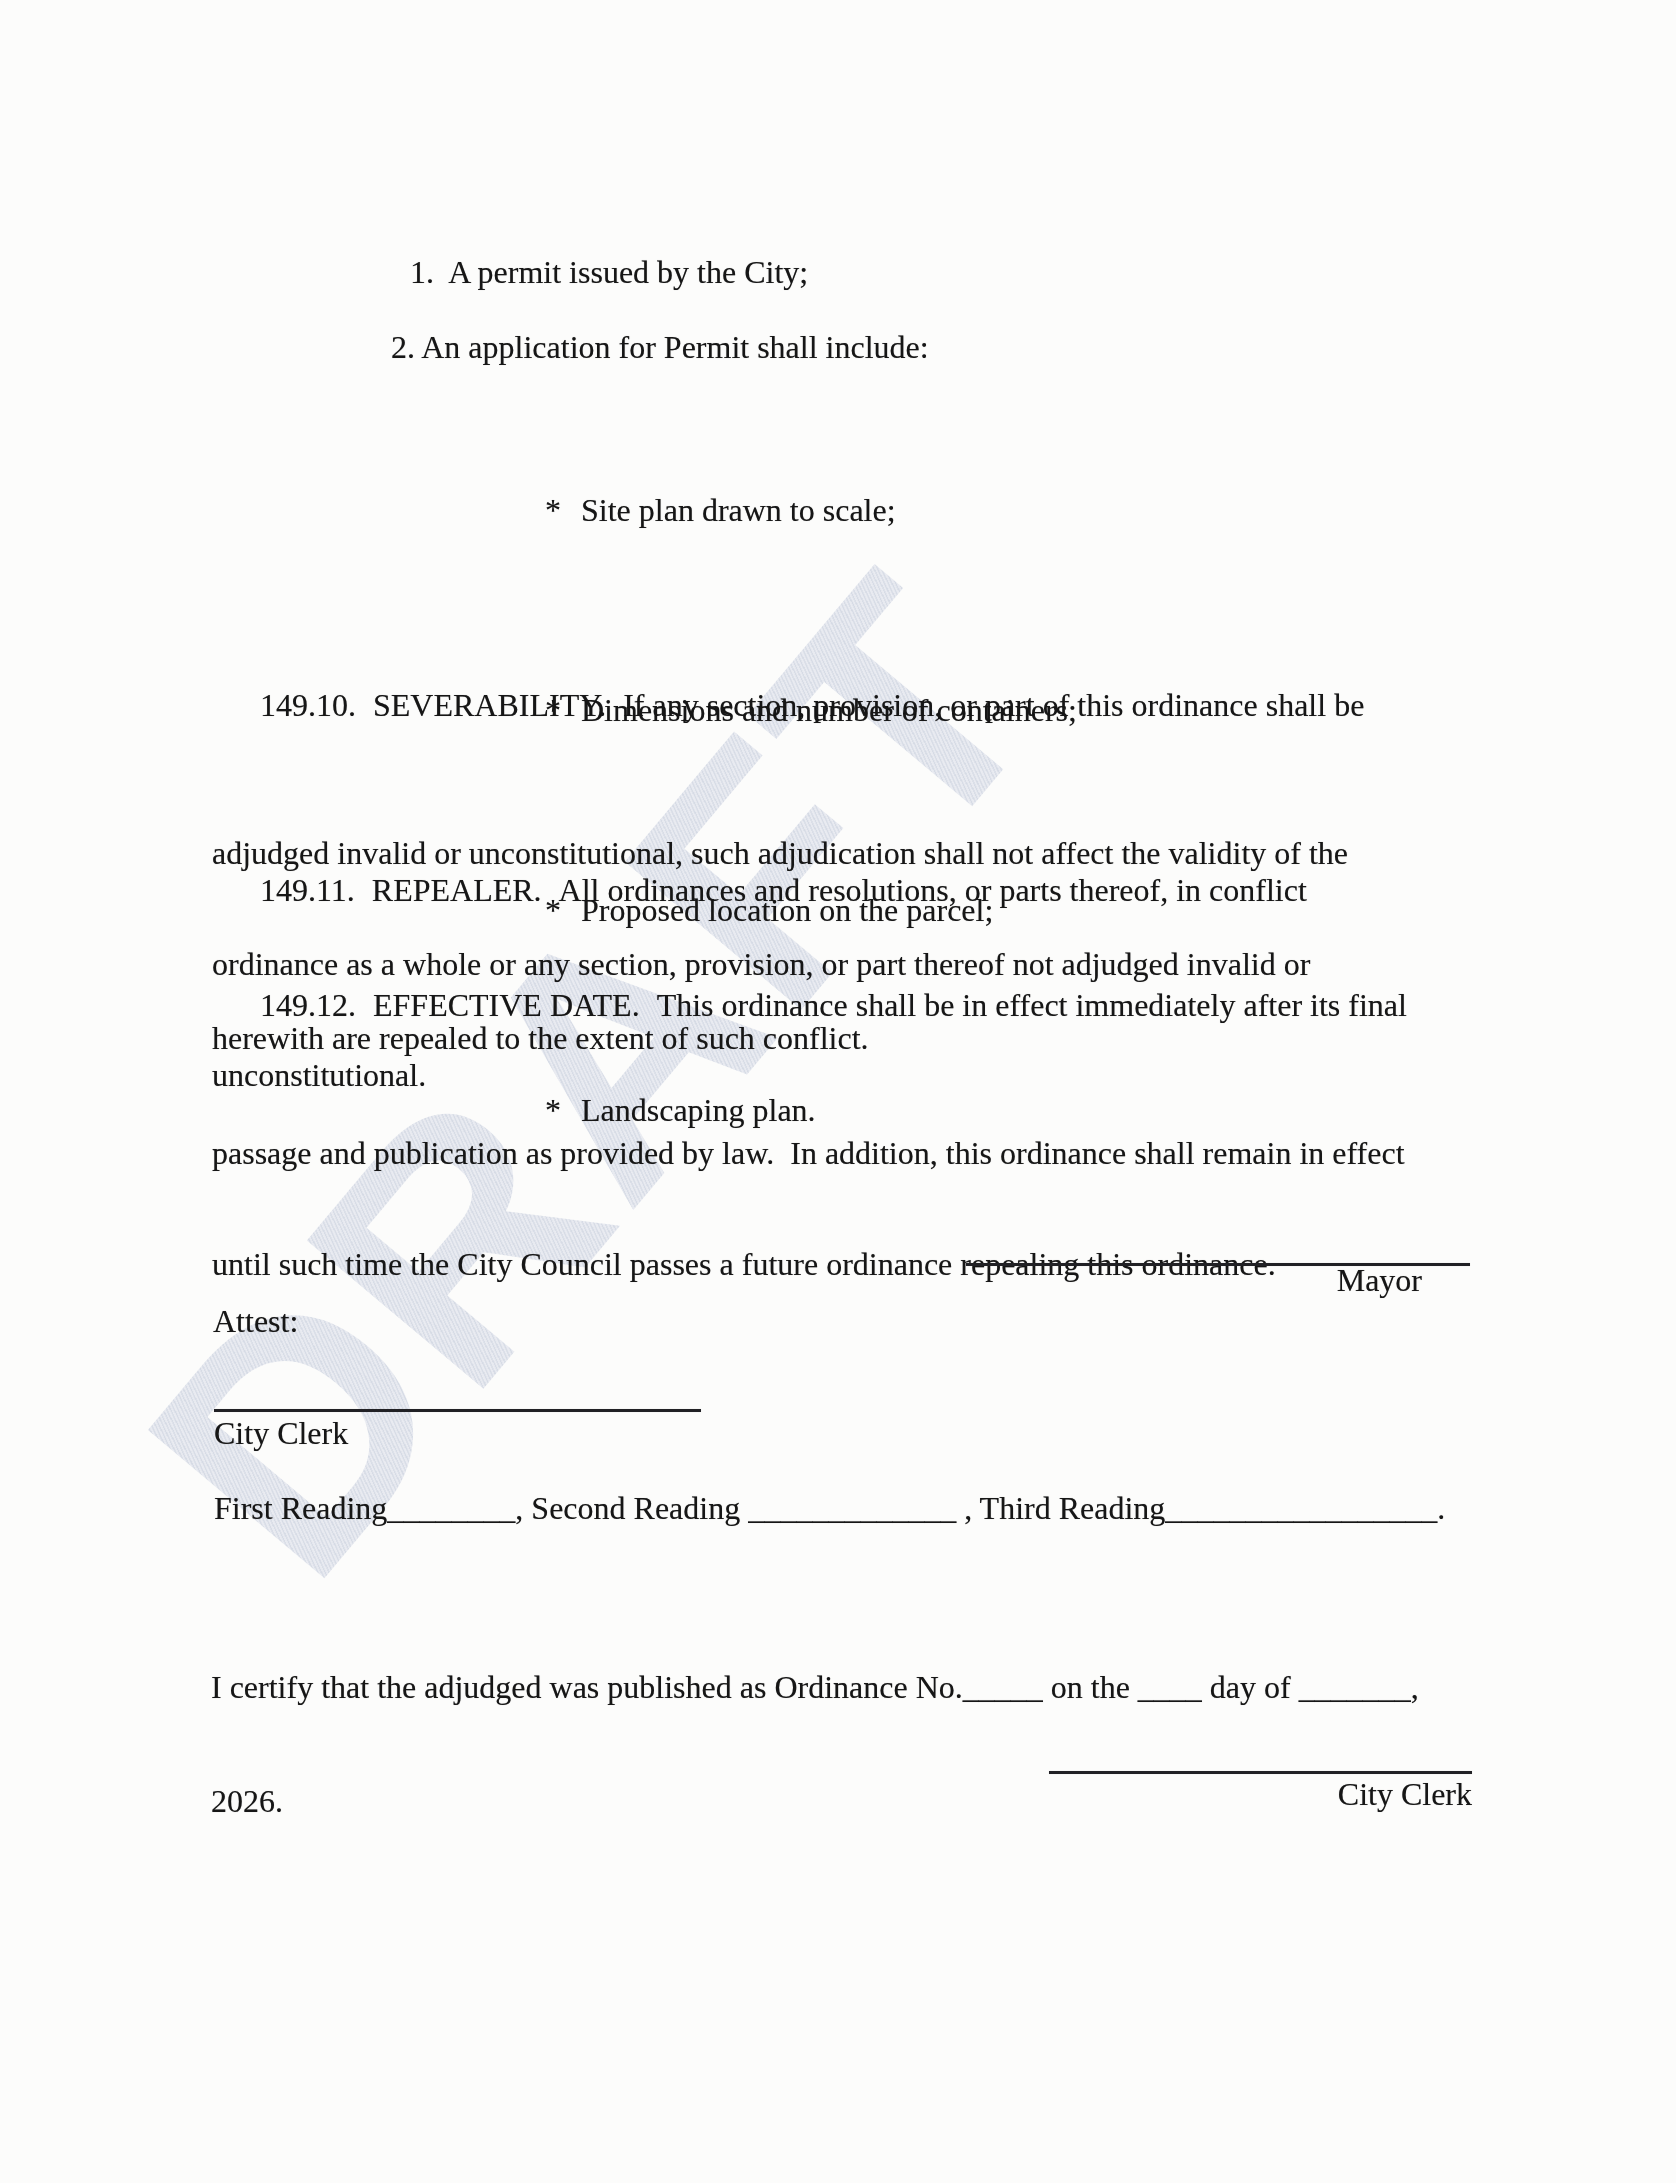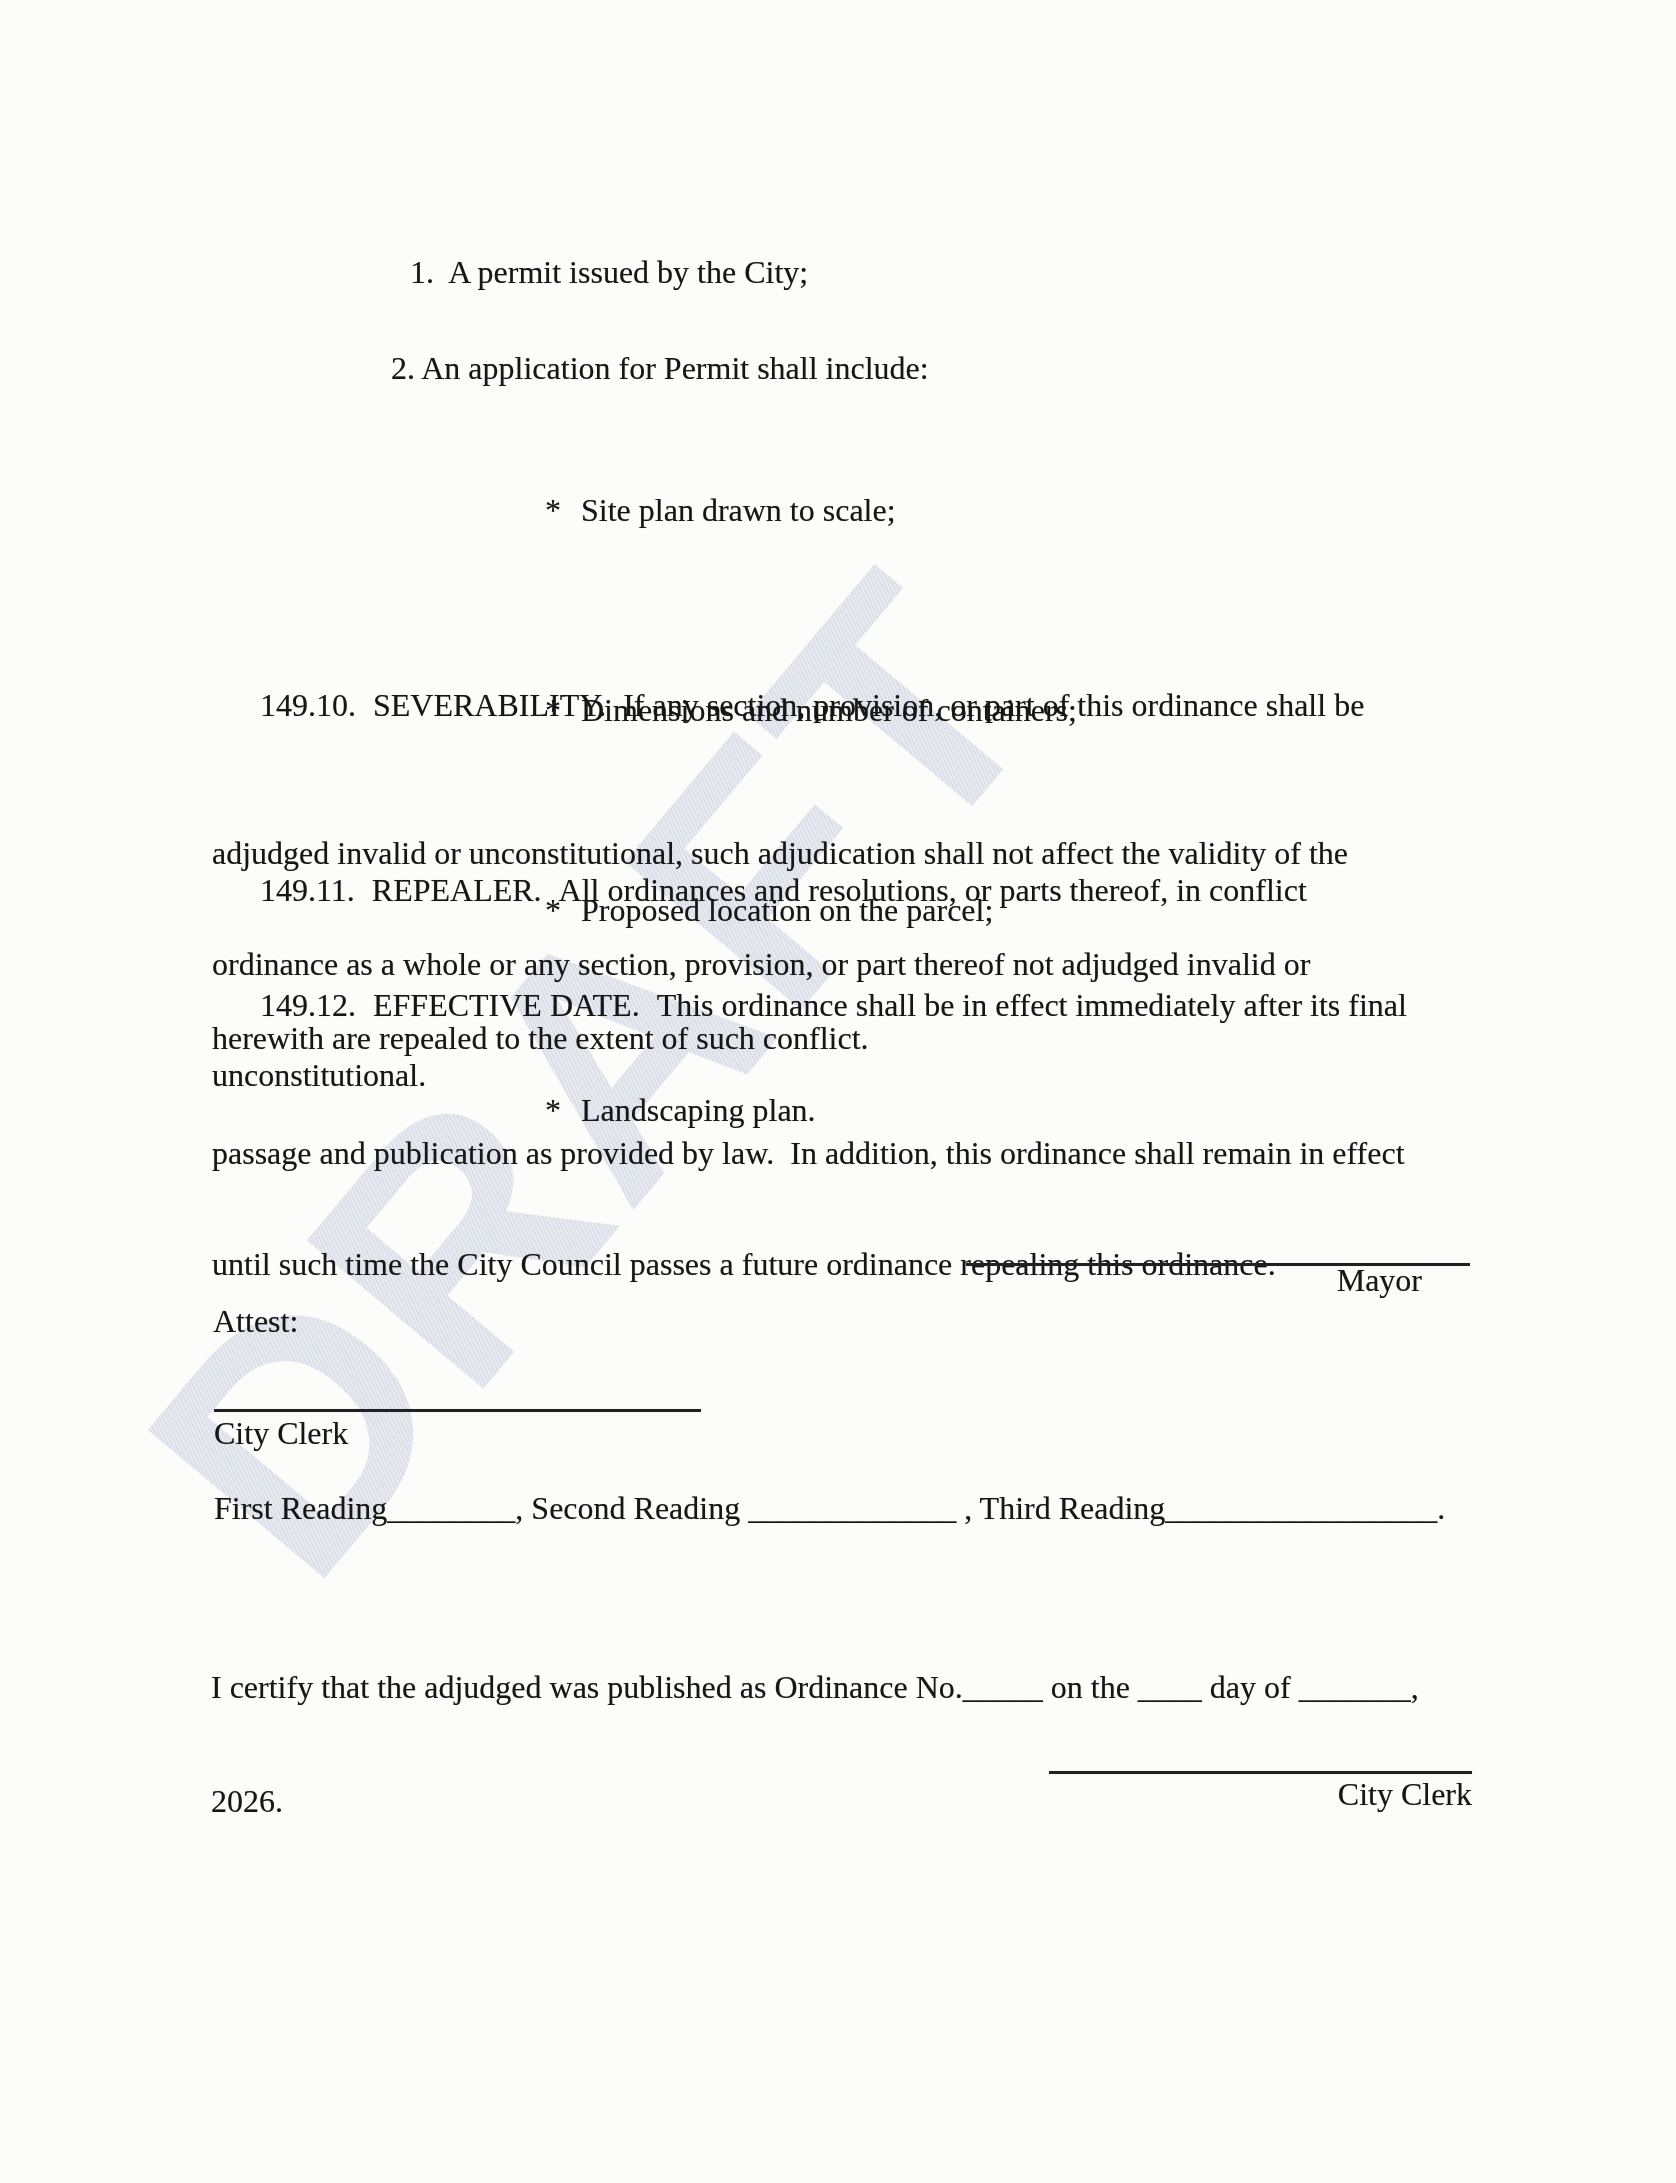--- a/index.html
+++ b/index.html
@@ -64,21 +64,21 @@
 </style>
 </head>
 <body>
 
 <div class="page">
 
   <div class="watermark">DRAFT</div>
 
   <div class="ink" style="left:410px; top:254px;text-align:right;">1.  A permit issued by the City;</div>
 
-  <div class="ink" style="left:391px; top:350px;">2. An application for Permit shall include:</div>
+  <div class="ink" style="left:391px; top:329px;">2. An application for Permit shall include:</div>
 
   <div class="ink bullets" style="left:497px; top:370px;">
     <div class="bullet">
       <span class="marker">*</span><span>Site plan drawn to scale;</span>
     </div>
     <div class="bullet">
       <span class="marker">*</span><span>Dimensions and number of containers;</span>
     </div>
     <div class="bullet">
       <span class="marker">*</span><span>Proposed location on the parcel;</span>

